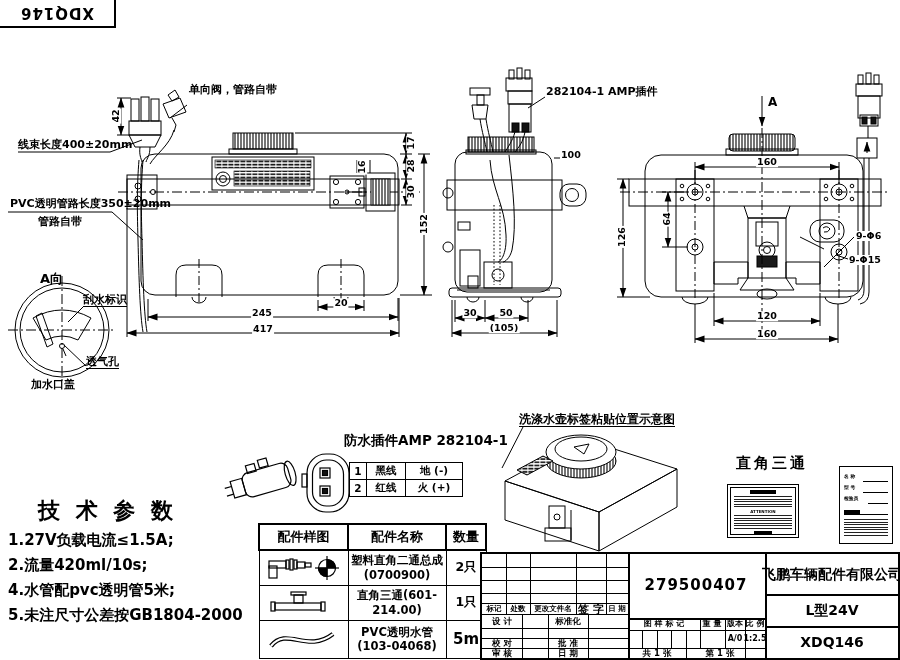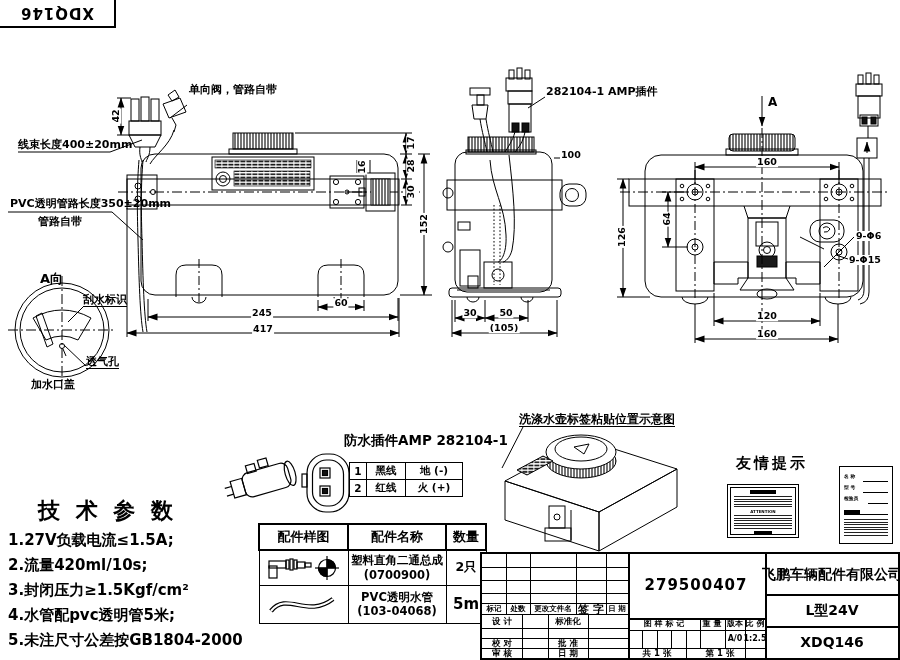--- a/index.html
+++ b/index.html
@@ -320,21 +320,21 @@
 <span class="lbl lead" style="left:189px;top:84px;">单向阀，管路自带</span>
 <span class="lbl lead" style="left:18px;top:139px;">线束长度400±20mm</span>
 <span class="lbl lead" style="left:10px;top:198px;">PVC透明管路长度350±20mm</span>
 <span class="lbl lead" style="left:38px;top:216px;">管路自带</span>
 <span class="lbl dim vdim" style="left:116px;top:116px;">42</span>
 <span class="lbl dim vdim" style="left:411px;top:143px;">17</span>
 <span class="lbl dim vdim" style="left:411px;top:166px;">28</span>
 <span class="lbl dim vdim" style="left:411px;top:192px;">30</span>
 <span class="lbl dim vdim" style="left:424px;top:224px;">152</span>
 <span class="lbl dim vdim" style="left:362px;top:167px;">16</span>
-<span class="lbl dim ctr" style="left:341px;top:303px;position:absolute;">60</span>
+<span class="lbl dim ctr" style="left:341px;top:303px;position:absolute;">20</span>
 <span class="lbl dim ctr" style="left:262px;top:313px;position:absolute;">245</span>
 <span class="lbl dim ctr" style="left:263px;top:329px;position:absolute;">417</span>
 
 <span class="lbl lead" style="left:546px;top:86px;">282104-1  AMP插件</span>
 <span class="lbl dim" style="left:560px;top:150px;">100</span>
 <span class="lbl dim ctr" style="left:470px;top:313px;position:absolute;">30</span>
 <span class="lbl dim ctr" style="left:506px;top:313px;position:absolute;">50</span>
 <span class="lbl dim ctr" style="left:504px;top:328px;position:absolute;">(105)</span>
 
 <span class="lbl" style="left:768px;top:96px;font-size:12px;">A</span>
@@ -351,21 +351,20 @@
 <span class="lbl lead ul" style="left:86px;top:356px;">透气孔</span>
 <span class="lbl lead" style="left:31px;top:379px;">加水口盖</span>
 
 <span class="lbl ul" style="left:519px;top:413px;font-size:12px;">洗涤水壶标签粘贴位置示意图</span>
 
 <div style="position:absolute;left:8px;top:500px;width:235px;">
   <div class="lbl" style="position:static;font-size:22px;letter-spacing:4px;margin-left:30px;">技 术 参 数</div>
   <div style="font-size:15px;font-weight:bold;line-height:25px;margin-top:6px;">
     <div>1.27V负载电流≤1.5A;</div>
     <div>2.流量420ml/10s;</div>
-    <div>3.封闭压力≥1.5Kgf/cm²</div>
     <div>4.水管配pvc透明管5米;</div>
     <div>5.未注尺寸公差按GB1804-2000</div>
   </div>
 </div>
 
 <span class="lbl" style="left:344px;top:434px;font-size:13.5px;">防水插件AMP 282104-1</span>
 <table style="left:349px;top:462px;font-size:10.5px;">
   <tbody>
         <tr style="height:17px;">
     <td style="width:16px;">1</td>
@@ -405,37 +404,55 @@
           <path d="M64,15 L64,23.5 A8.5,8.5 0 0 1 55.5,15 Z" fill="#000"></path>
         </g>
       </svg>
     </td>
     <td style="font-size:11.5px;line-height:1.25;">
       <div>塑料直角二通总成</div>
       <div>(0700900)</div>
     </td>
     <td style="font-size:12.5px;">2只</td>
   </tr>
+  <tr style="height:35px;">
+    <td>
+      <svg width="82" height="26" style="position:static;display:block;margin:auto;">
+        <g stroke="#000" fill="none" stroke-width="1.2">
+          <rect x="12" y="13" width="46" height="7"></rect>
+          <rect x="8" y="12" width="4" height="9"></rect>
+                <rect x="58" y="12" width="4" height="9"></rect>
+          <rect x="31" y="5" width="9" height="8"></rect>
+                <rect x="28" y="2" width="15" height="3"></rect>
+        </g>
+      </svg>
+    </td>
+    <td style="font-size:11.5px;">
+      <div>直角三通(601-214.00)</div>
+      <div></div>
+    </td>
+    <td style="font-size:12.5px;">1只</td>
+  </tr>
   <tr style="height:38px;">
     <td>
       <svg width="82" height="30" style="position:static;display:block;margin:auto;">
         <path d="M8,22 C24,2 44,30 70,10" stroke="#000" stroke-width="4.5" fill="none"></path>
         <path d="M8,22 C24,2 44,30 70,10" stroke="#fff" stroke-width="2.2" fill="none"></path>
       </svg>
     </td>
     <td style="font-size:11.5px;line-height:1.25;">
       <div>PVC透明水管</div>
       <div>(103-04068)</div>
     </td>
     <td style="font-size:15px;">5m</td>
   </tr>
 </tbody>
     </table>
 
-<span class="lbl" style="left:736px;top:456px;font-size:15px;letter-spacing:3px;">友情提示</span>
+<span class="lbl" style="left:736px;top:456px;font-size:15px;letter-spacing:3px;">直角三通</span>
 <div style="position:absolute;left:727px;top:484px;width:72px;height:54px;border:1.5px solid #000;padding:2px;box-sizing:border-box;">
   <div style="width:100%;height:100%;border:1px solid #000;box-sizing:border-box;padding:2px 3px;">
     <div style="width:26px;height:4px;background:#000;margin:0 auto 2px;"></div>
     <div class="stripes" style="height:13px;"></div>
     <div class="lbl tinytxt" style="position:static;font-size:8px;transform:scale(0.5);width:200%;text-align:center;height:5px;">ATTENTION</div>
     <div class="stripes" style="height:14px;margin-top:1px;"></div>
     <div style="width:18px;height:3px;background:#000;margin:2px auto 0;"></div>
   </div>
 </div>
 <div style="position:absolute;left:839px;top:466px;width:54px;height:78px;border:1px solid #000;box-sizing:border-box;padding:4px 4px 2px;">

